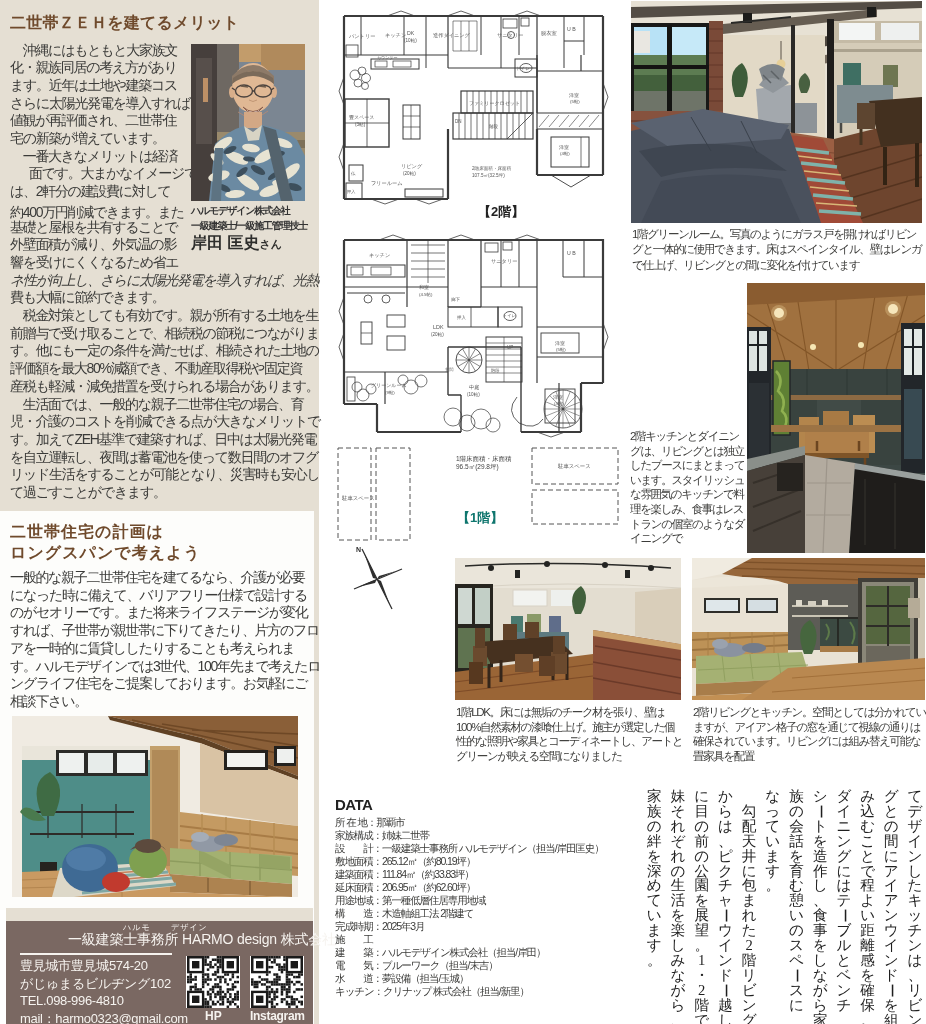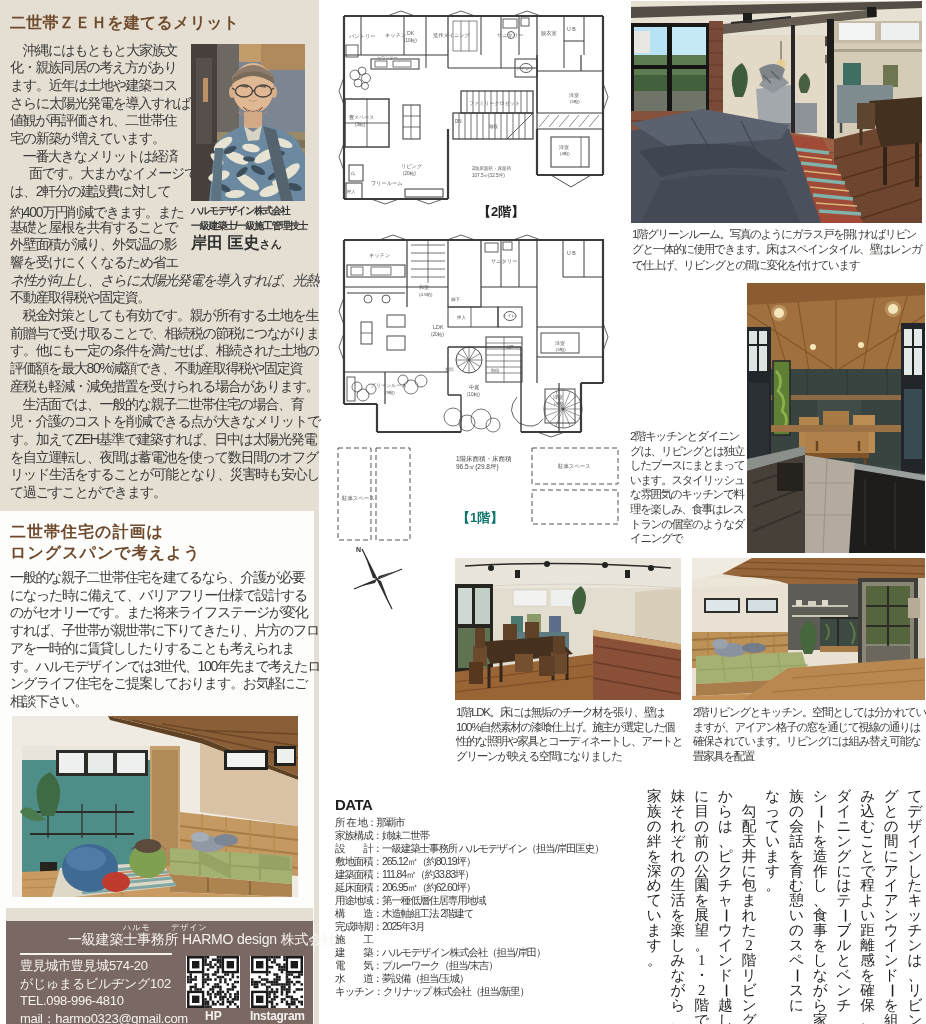--- a/index.html
+++ b/index.html
@@ -32,21 +32,21 @@
 <div class="body-line" style="left:10px;top:112.3px;">値観が再評価され、二世帯住</div>
 <div class="body-line" style="left:10px;top:130.0px;">宅の新築が増えています。</div>
 <div class="body-line" style="left:10px;top:147.7px;">　一番大きなメリットは経済</div>
 <div class="body-line" style="left:10px;top:165.4px;margin-left:19px;">面です。大まかなイメージで</div>
 <div class="body-line" style="left:10px;top:183.1px;">は、2軒分の建設費に対して</div>
 <div class="body-line" style="left:10px;top:184px;margin-top:20px;">約400万円削減できます。また</div>
 <div class="body-line" style="left:10px;top:218.5px;">基礎と屋根を共有することで</div>
 <div class="body-line" style="left:10px;top:236.2px;">外壁面積が減り、外気温の影</div>
 <div class="body-line" style="left:10px;top:253.9px;">響を受けにくくなるため省エ</div>
 <div class="body-line" style="left:10px;top:271.6px;font-style:italic;">ネ性が向上し、さらに太陽光発電を導入すれば、光熱</div>
-<div class="body-line" style="left:10px;top:289.3px;">不動産取得税や固定資。</div>
+<div class="body-line" style="left:10px;top:289.3px;">費も大幅に節約できます。</div>
 <div class="body-line" style="left:10px;top:307.0px;">　税金対策としても有効です。親が所有する土地を生</div>
 <div class="body-line" style="left:10px;top:324.7px;">前贈与で受け取ることで、相続税の節税につながりま</div>
 <div class="body-line" style="left:10px;top:342.4px;">す。他にも一定の条件を満たせば、相続された土地の</div>
 <div class="body-line" style="left:10px;top:360.1px;">評価額を最大80%減額でき、不動産取得税や固定資</div>
 <div class="body-line" style="left:10px;top:377.8px;">産税も軽減・減免措置を受けられる場合があります。</div>
 <div class="body-line" style="left:10px;top:395.5px;text-align:right;">　生活面では、一般的な親子二世帯住宅の場合、育</div>
 <div class="body-line" style="left:10px;top:413.2px;">児・介護のコストを削減できる点が大きなメリットで</div>
 <div class="body-line" style="left:10px;top:430.9px;">す。加えてZEH基準で建築すれば、日中は太陽光発電</div>
 <div class="body-line" style="left:10px;top:448.6px;">を自立運転し、夜間は蓄電池を使って数日間のオフグ</div>
 <div class="body-line" style="left:10px;top:466.3px;">リッド生活をすることが可能となり、災害時も安心し</div>

